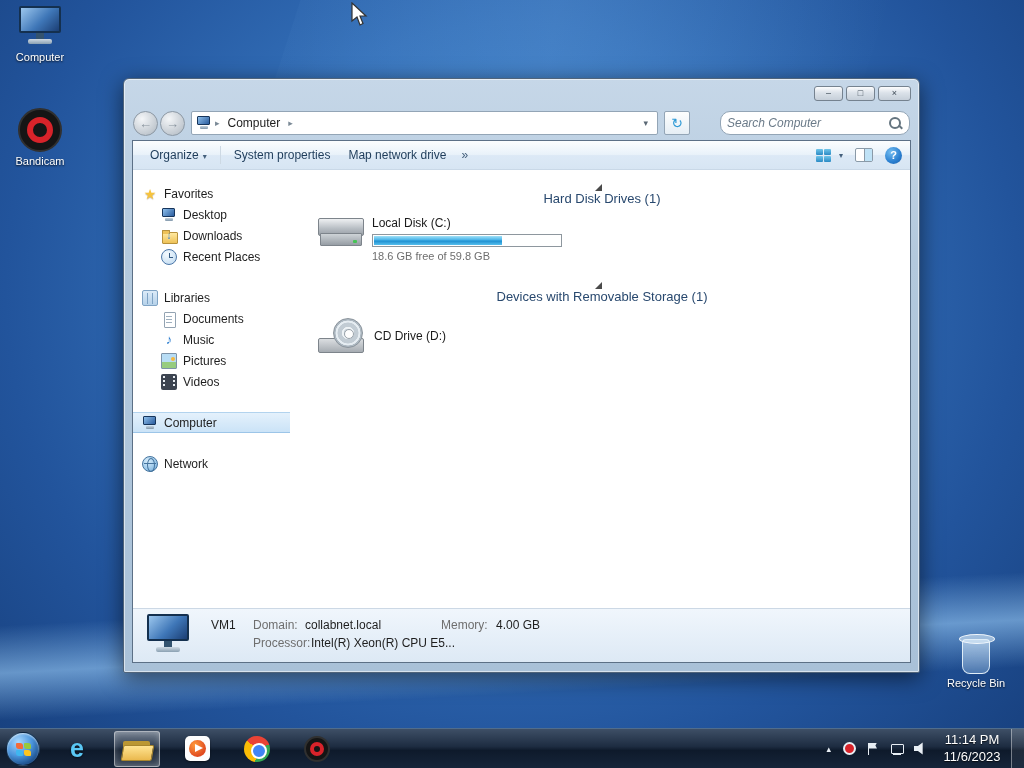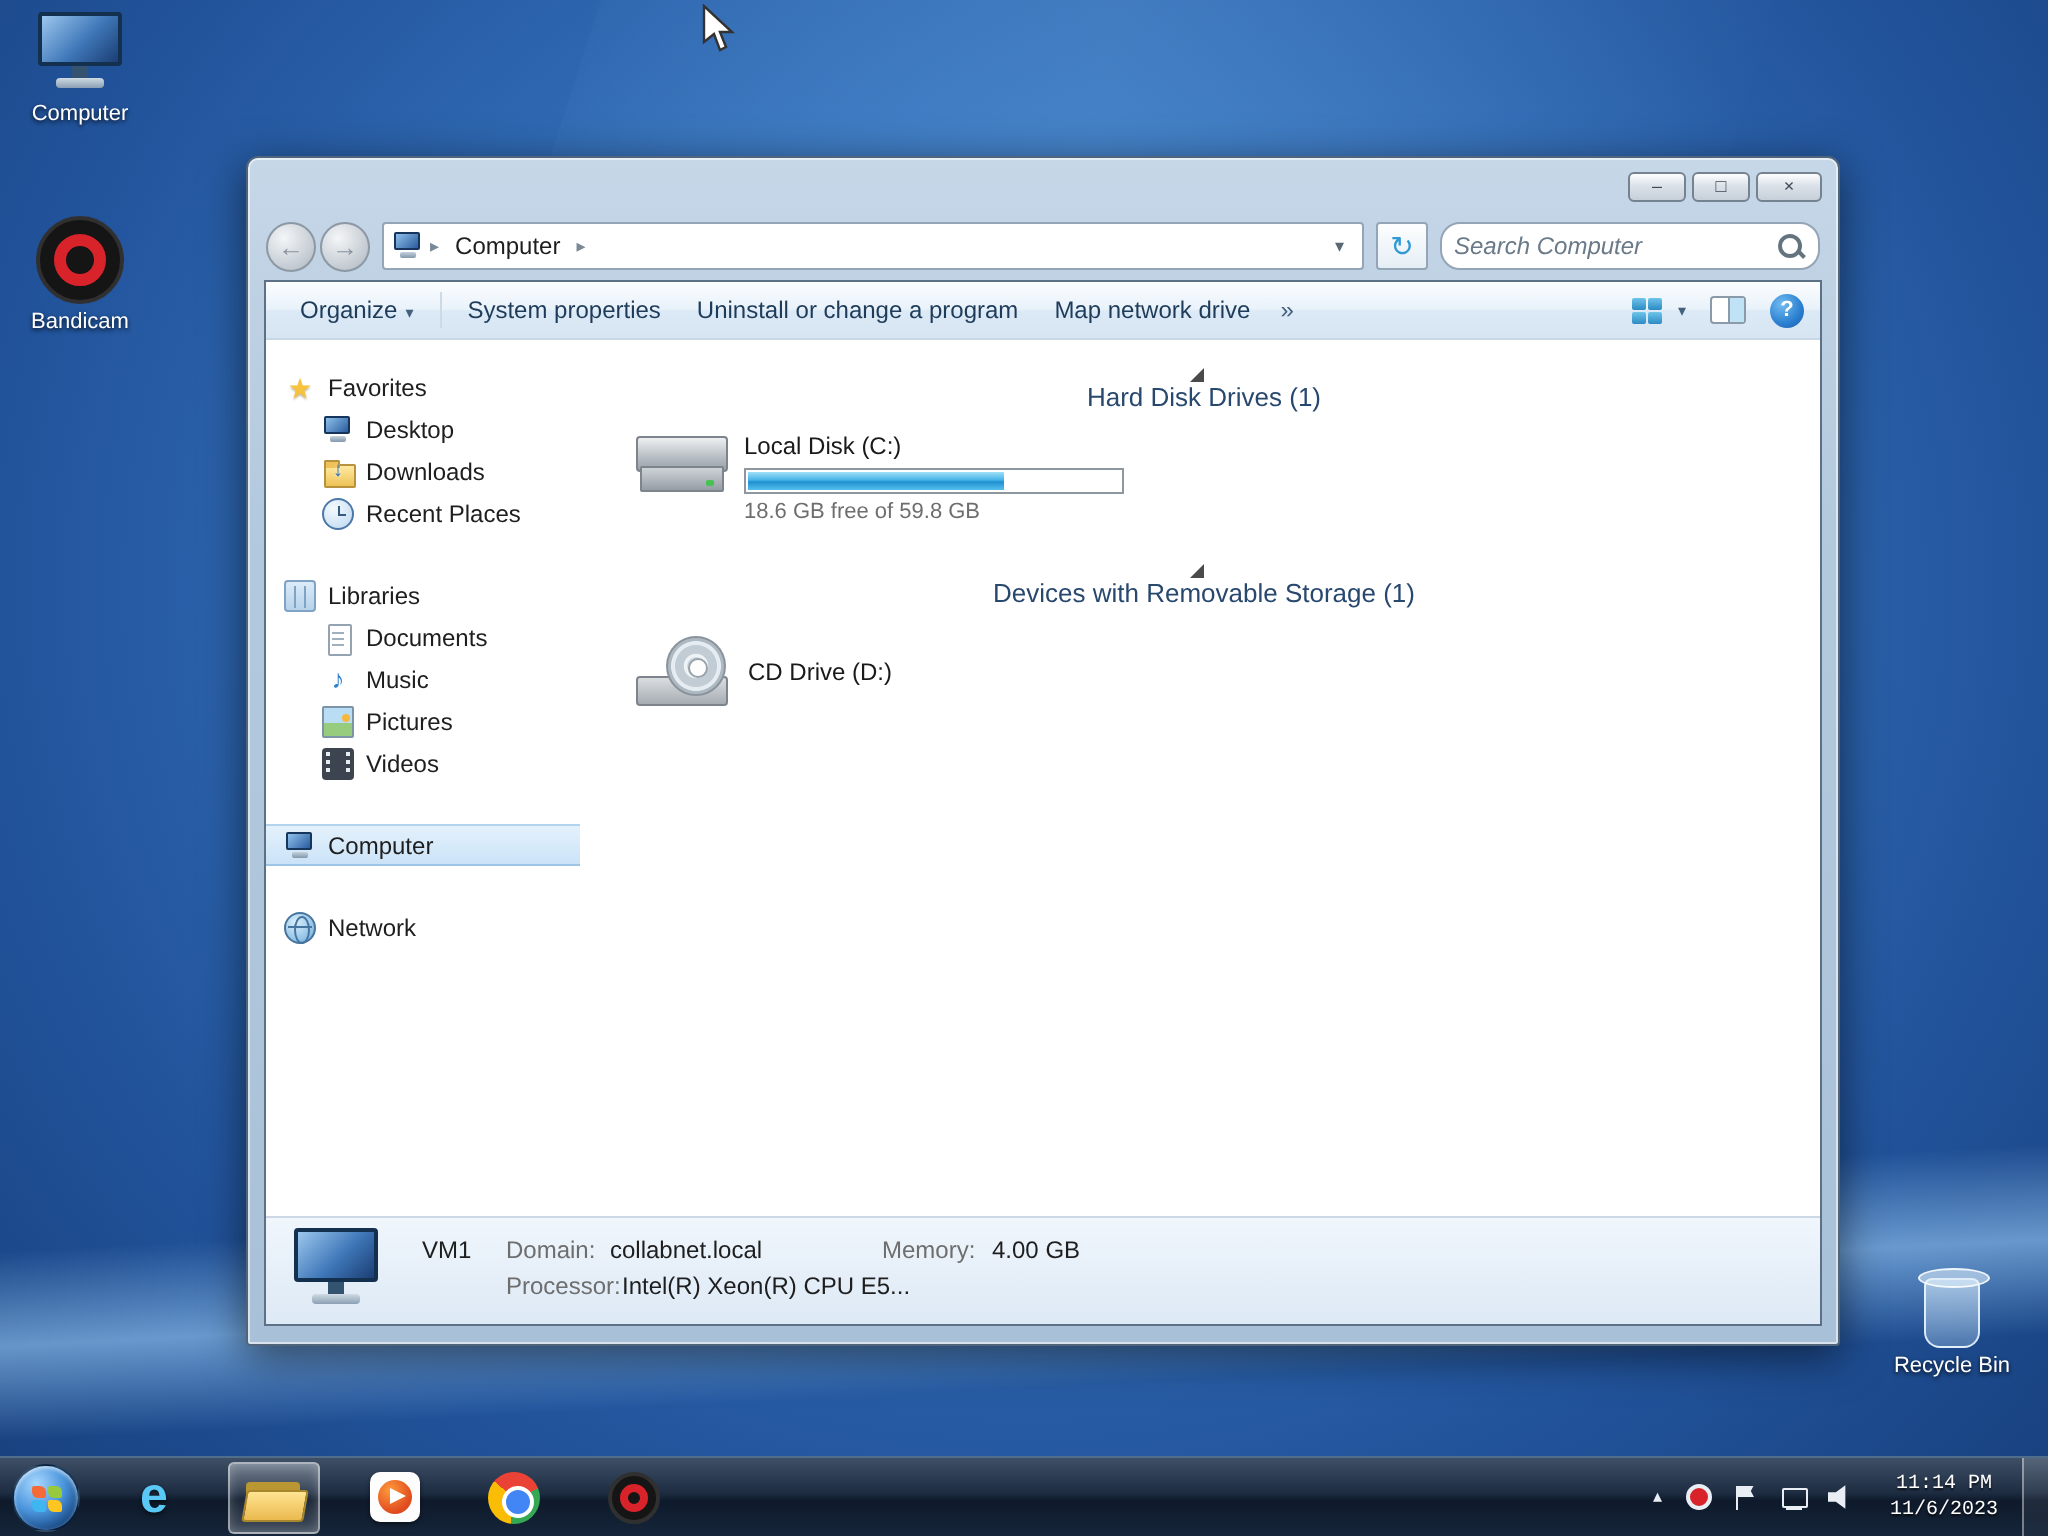--- a/index.html
+++ b/index.html
@@ -57,21 +57,21 @@
      color:#8a949e; font-size:13px; line-height:23px; text-align:center; }
   .navcirc.fwd { margin-left:-4px; }
   .addrbar { flex:1; height:24px; background:#fff; border:1px solid #93a5b6; border-radius:2px;
      display:flex; align-items:center; padding:0 4px; gap:3px; }
   .crumb-chev { color:#7a8996; font-size:9px; }
   .crumb-seg { padding:2px 5px; color:#1e1e1e; }
   .addr-drop { margin-left:auto; color:#5a6874; font-size:9px; padding:0 5px; }
   .refresh { width:26px; height:24px; flex:none; border:1px solid #93a5b6; border-radius:2px;
      background:linear-gradient(#fdfefe,#e6eef5); color:#2f9ad6; font-size:14px; line-height:22px; text-align:center; }
   .searchbox { width:190px; height:24px; flex:none; background:#fff; border:1px solid #93a5b6; border-radius:10px;
-     display:flex; align-items:center; padding:0 6px; }
+     display:flex; align-items:center; padding:0 6px;margin-left:24px; }
   .searchbox input { flex:1; border:none; outline:none; font-size:12px; font-family:inherit; color:#333; min-width:0; background:transparent; }
   .searchbox input::placeholder { font-style:italic; color:#6a7a88; opacity:1; }
   .mag { position:relative; width:15px; height:15px; flex:none; }
   .mag::before { content:""; position:absolute; left:1px; top:1px; width:8px; height:8px;
      border:2px solid #64747f; border-radius:50%; }
   .mag::after { content:""; position:absolute; left:10px; top:10px; width:5px; height:2px;
      background:#64747f; transform:rotate(45deg); }
 
   .winner { position:absolute; left:8px; right:8px; top:61px; bottom:9px; background:#fff;
      border:1px solid #5c7086; display:flex; flex-direction:column; }
@@ -212,22 +212,22 @@
   .tray-chev { color:#e8eef4; font-size:9px; padding:0 7px; }
   .tray-ico { position:relative; width:14px; height:14px; margin:0 5px; flex:none; }
   .bandi-dot { border-radius:50%; background:#d8232a; border:2px solid #e8eef4; width:13px; height:13px; }
   .flag-ico::before { content:""; position:absolute; left:2px; top:1px; width:1px; height:12px; background:#e8eef4; }
   .flag-ico::after { content:""; position:absolute; left:3px; top:1px; width:8px; height:6px;
      background:#e8eef4; clip-path:polygon(0 0, 100% 0, 80% 50%, 100% 100%, 0 100%); }
   .net-ico::before { content:""; position:absolute; left:1px; top:2px; width:11px; height:8px;
      border:1px solid #e8eef4; border-radius:1px; }
   .net-ico::after { content:""; position:absolute; left:3px; top:11px; width:8px; height:2px; background:#e8eef4; }
   .vol-ico { background:#e8eef4; clip-path:polygon(0 33%, 28% 33%, 62% 8%, 62% 92%, 28% 67%, 0 67%); }
-  .clock { color:#fff; font-size:10px; text-align:center; line-height:1.3; width:70px; margin:0 4px;
-     text-shadow:0 1px 1px rgba(0,0,0,.7);font-family:Liberation Mono, monospace; }
+  .clock { color:#fff; font-size:13px; text-align:center; line-height:1.3; width:70px; margin:0 4px;
+     text-shadow:0 1px 1px rgba(0,0,0,.7); }
   .show-desktop { width:13px; height:100%; border-left:1px solid rgba(255,255,255,.4);
      background:linear-gradient(rgba(255,255,255,.12), rgba(255,255,255,.03)); }
 </style>
 </head>
 <body>
 
 <div class="screen">
   <div class="streak s1"></div>
   <div class="streak s2"></div>
 
@@ -279,21 +279,20 @@
         <input type="text" placeholder="Search Computer" style="">
         <span class="mag"></span>
       </div>
     </div>
 
     <div class="winner">
       <div class="toolbar">
         <div class="tbtn"><span>Organize</span><span class="drop">▾</span></div>
         <div class="tsep"></div>
         <div class="tbtn">System properties</div>
-        <div class="tbtn">Uninstall or change a program</div>
         <div class="tbtn">Map network drive</div>
         <div class="tover">»</div>
         <div class="tright">
           <div class="ico-views">
             <span class="grid4">
                 <span></span>
                 <span></span>
                 <span></span>
                 <span></span>
               </span>

